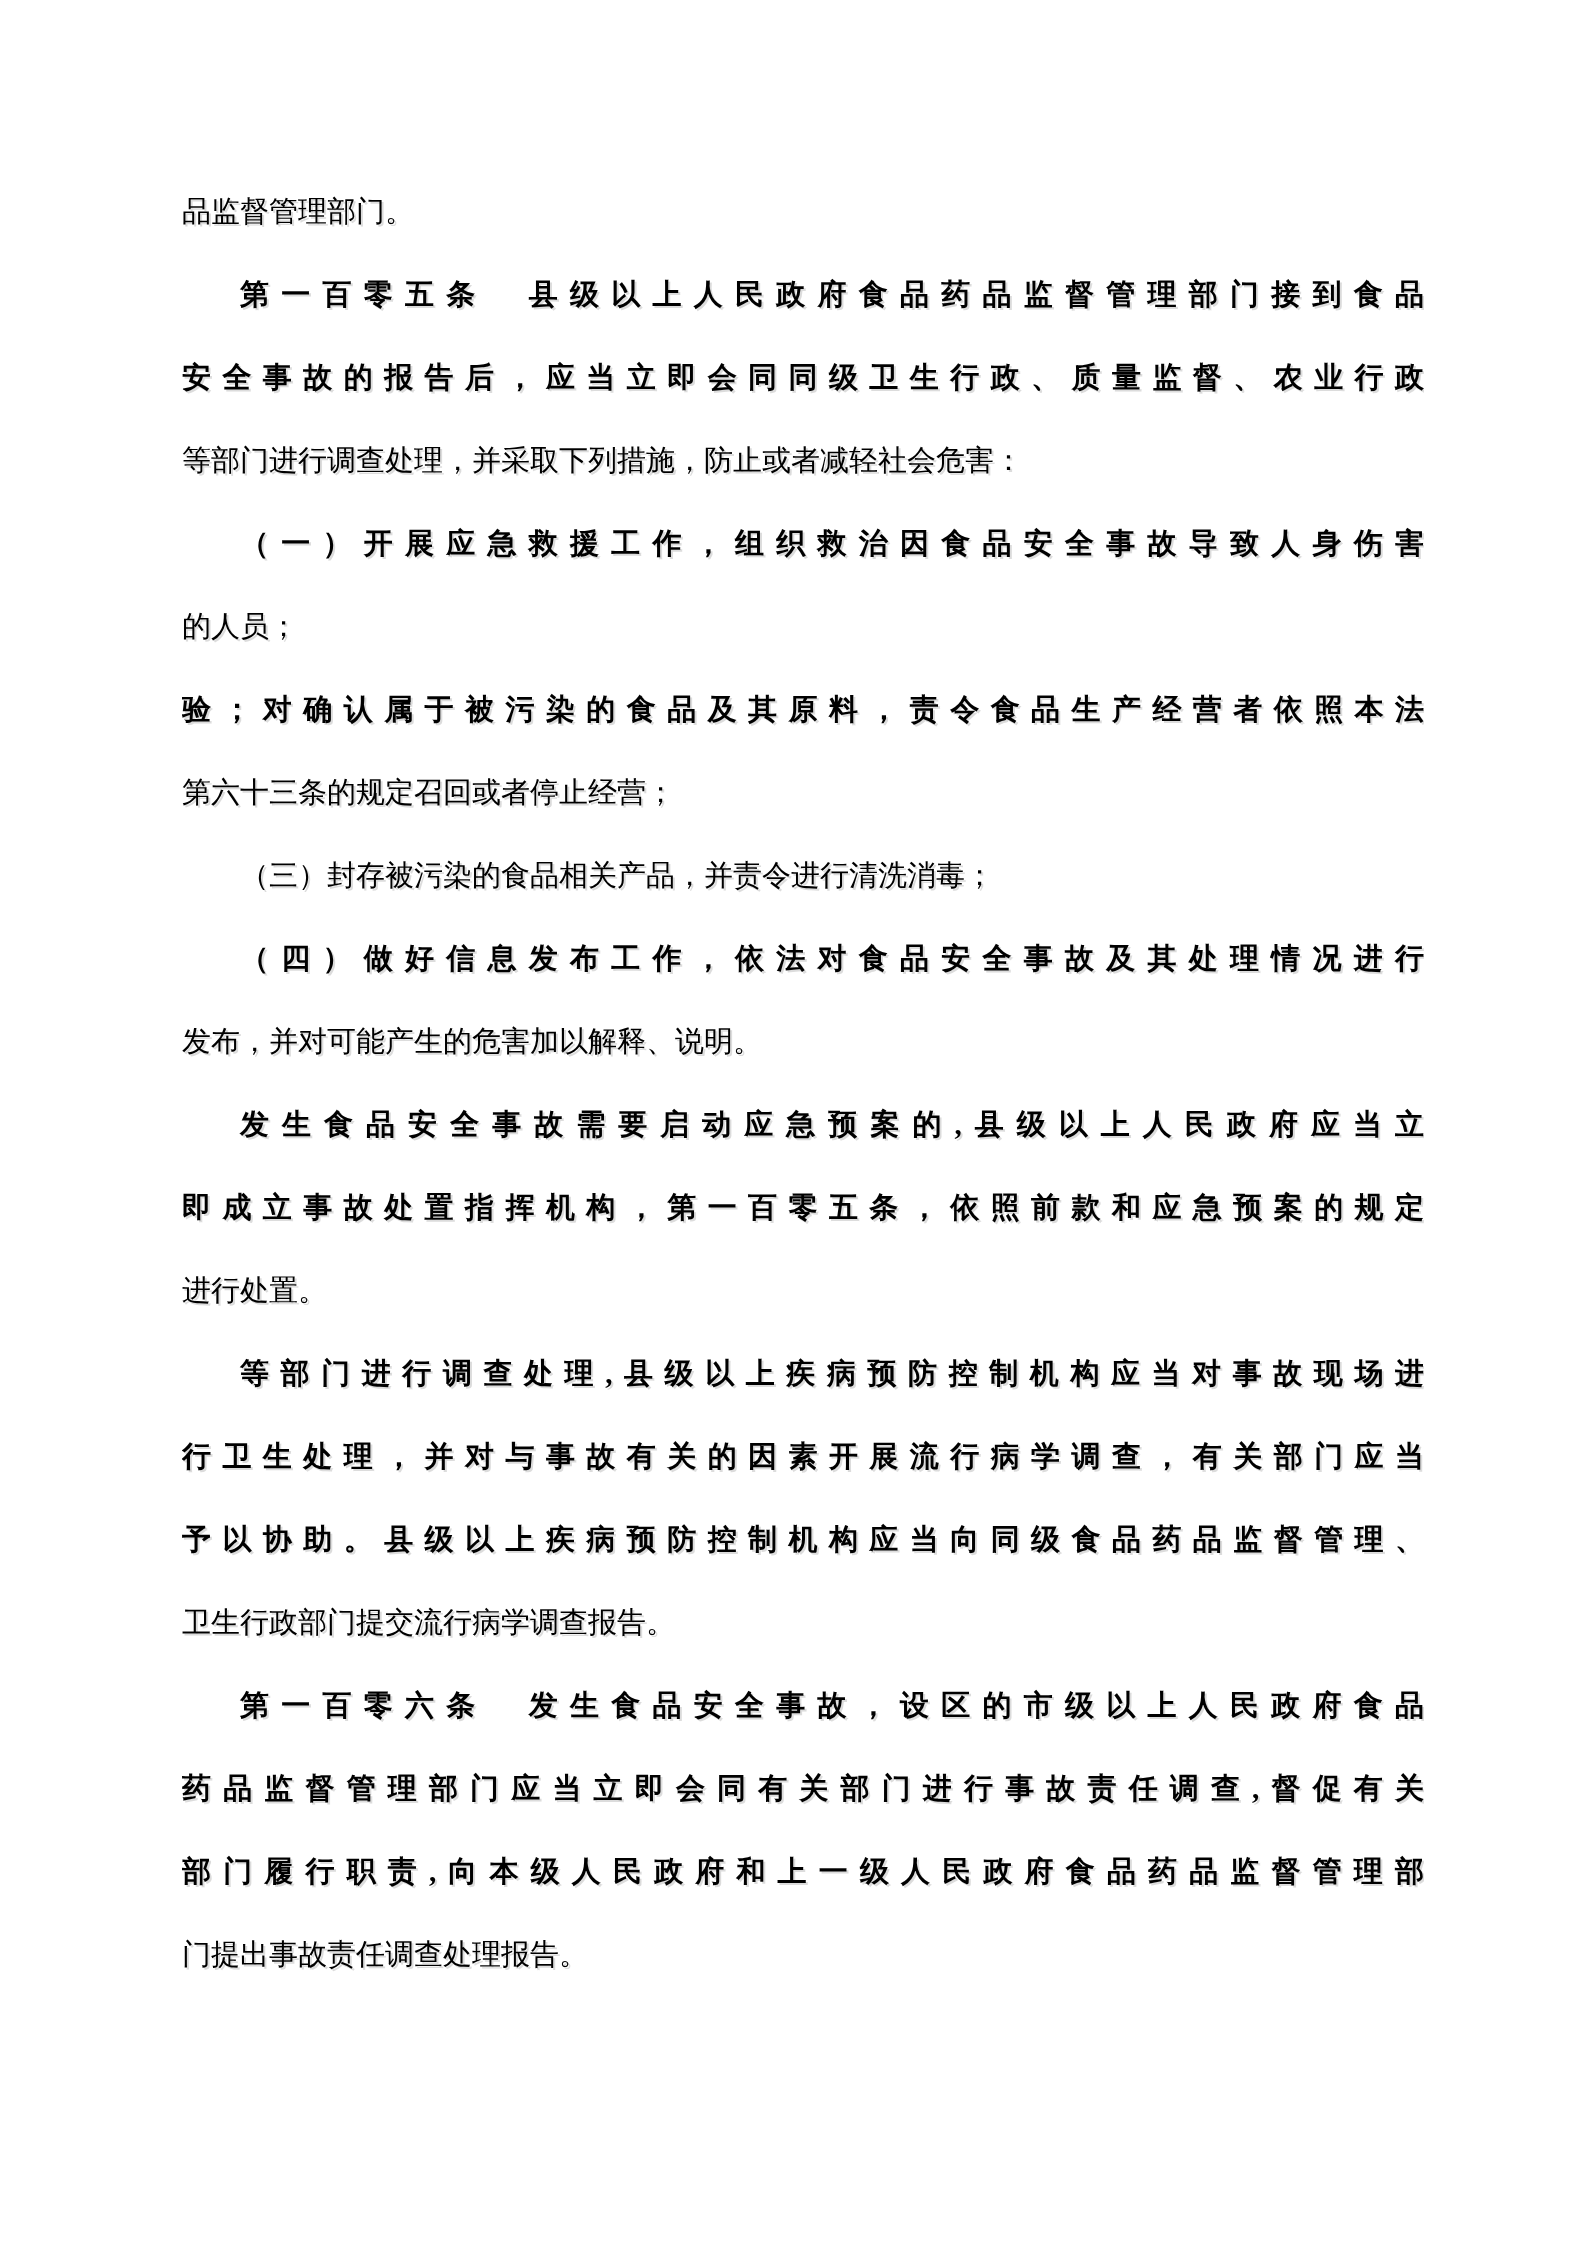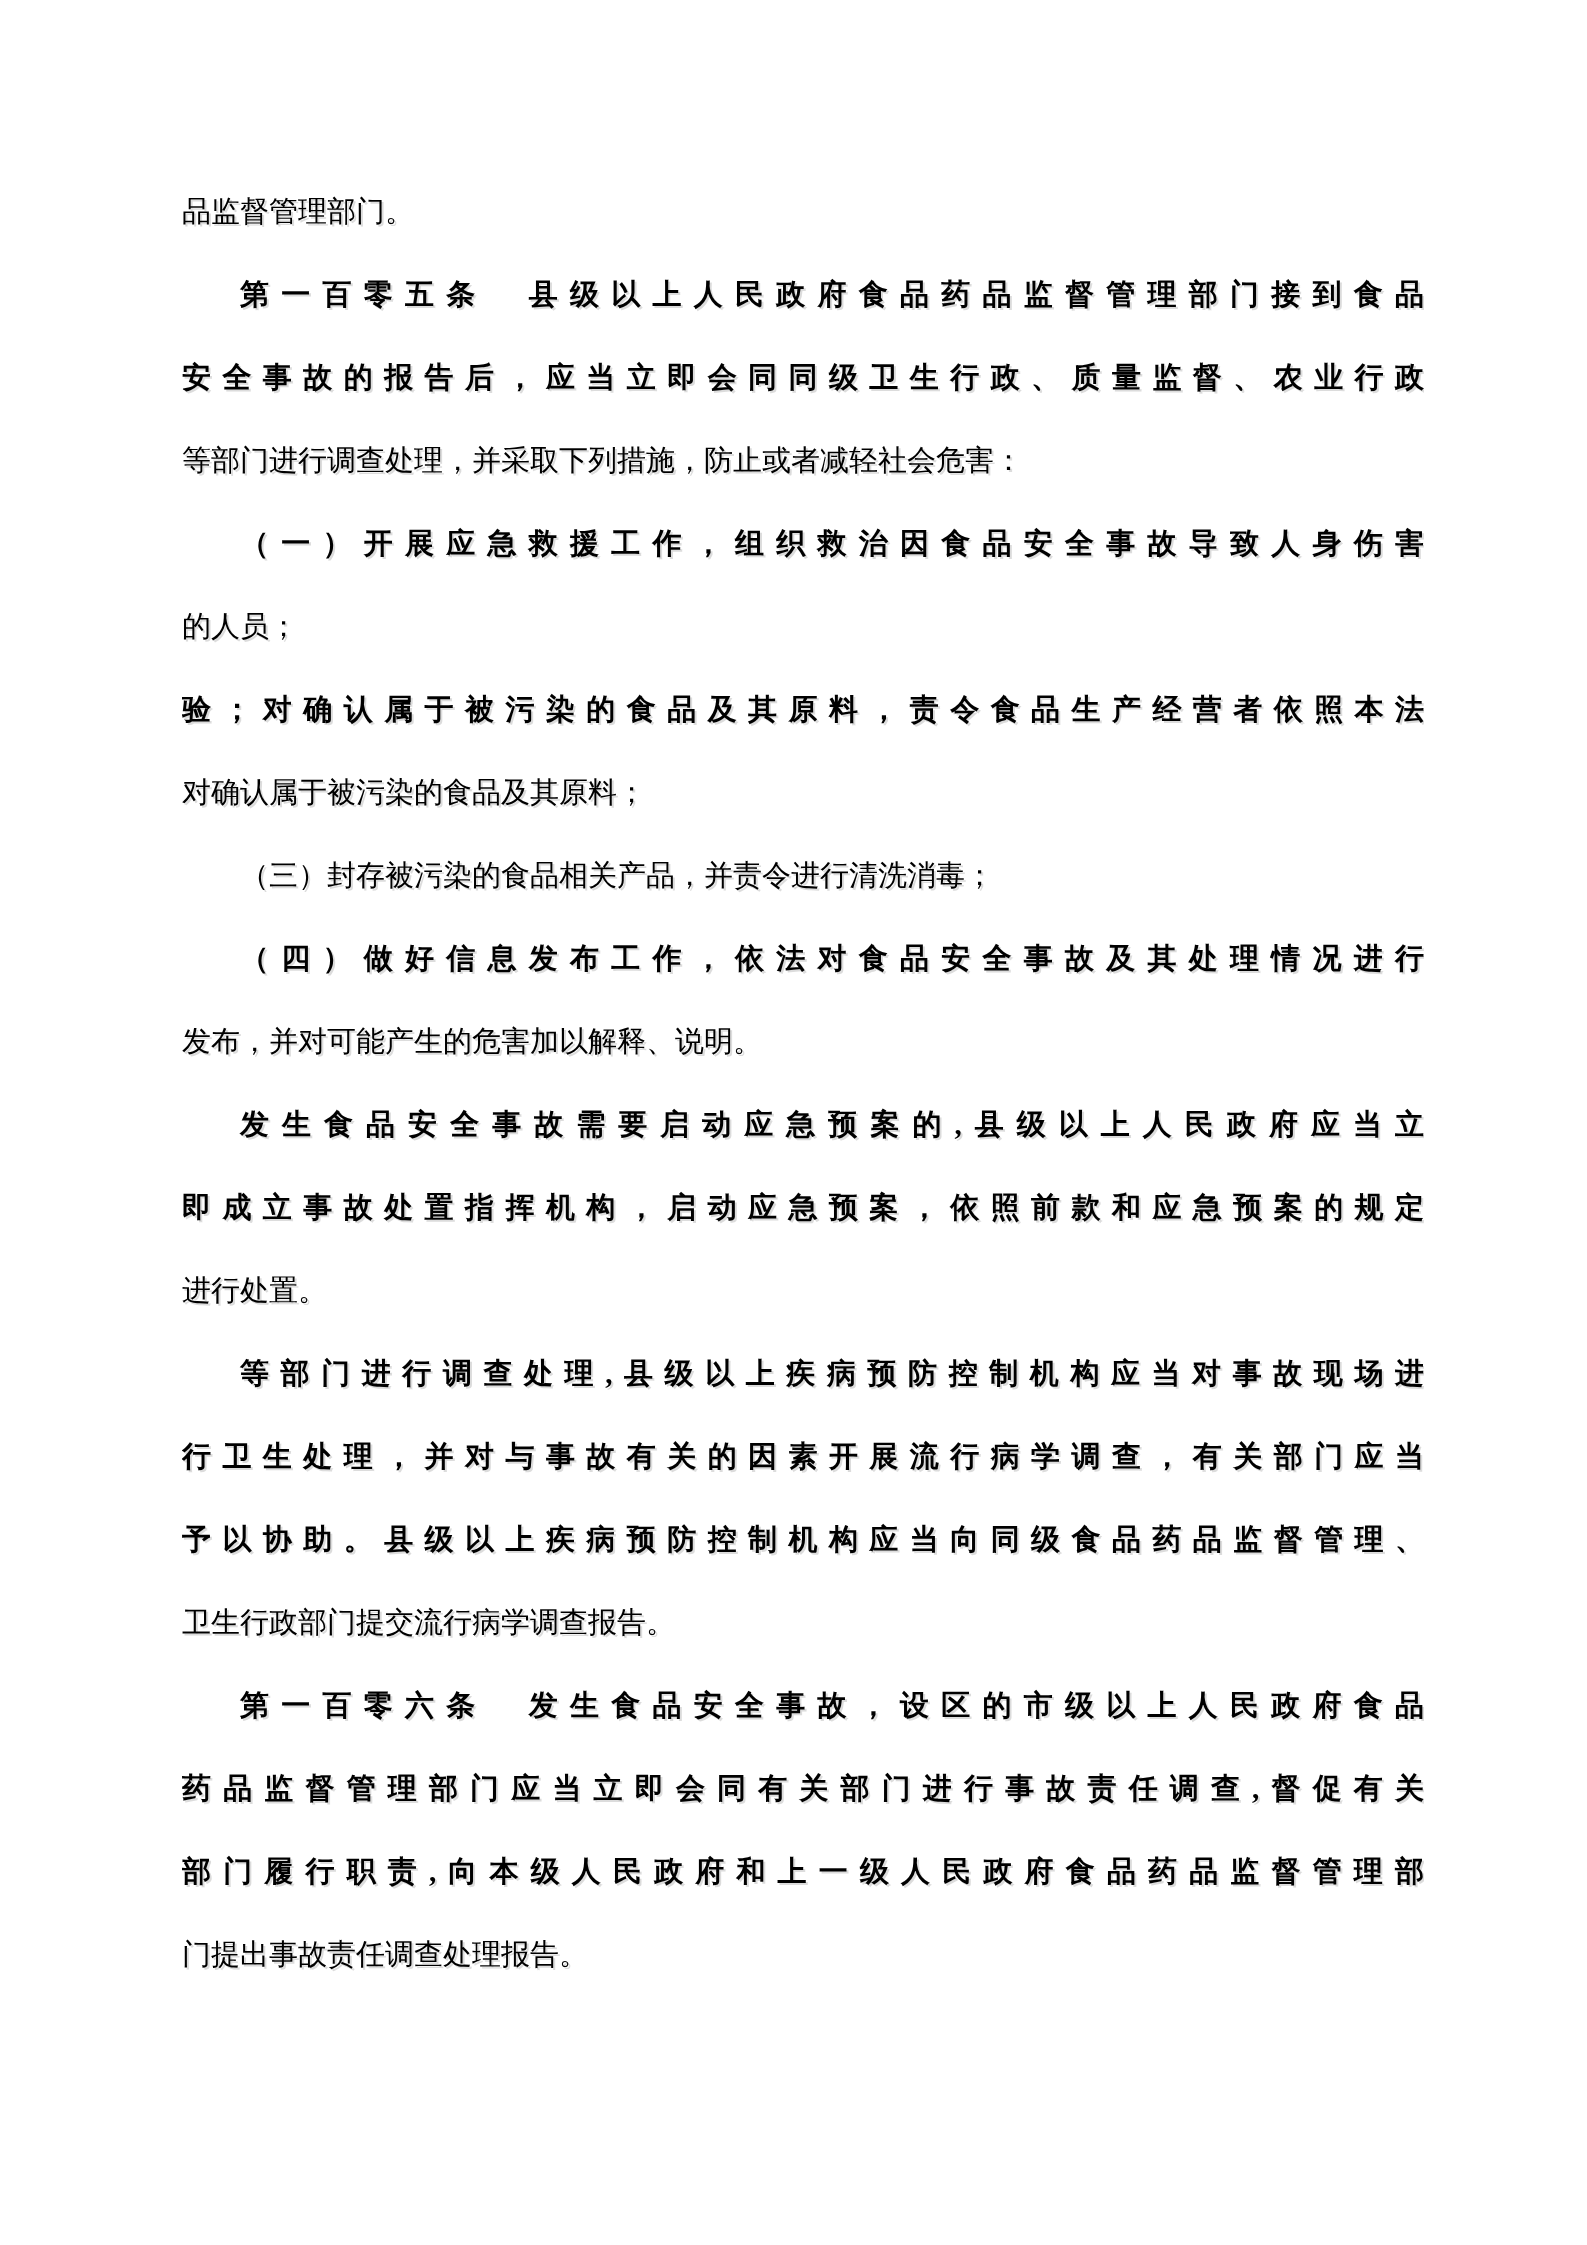--- a/index.html
+++ b/index.html
@@ -47,26 +47,26 @@
 
 <div class="page">
   <div class="textblock">
     <p class="line">品监督管理部门。</p>
     <p class="line indent justify">第一百零五条　县级以上人民政府食品药品监督管理部门接到食品</p>
     <p class="line justify">安全事故的报告后，应当立即会同同级卫生行政、质量监督、农业行政</p>
     <p class="line">等部门进行调查处理，并采取下列措施，防止或者减轻社会危害：</p>
     <p class="line indent justify">（一）开展应急救援工作，组织救治因食品安全事故导致人身伤害</p>
     <p class="line">的人员；</p>
     <p class="line justify">验；对确认属于被污染的食品及其原料，责令食品生产经营者依照本法</p>
-    <p class="line">对确认属于被污染的食品及其原料；</p>
+    <p class="line">第六十三条的规定召回或者停止经营；</p>
     <p class="line indent">（三）封存被污染的食品相关产品，并责令进行清洗消毒；</p>
     <p class="line indent justify">（四）做好信息发布工作，依法对食品安全事故及其处理情况进行</p>
     <p class="line">发布，并对可能产生的危害加以解释、说明。</p>
     <p class="line indent justify">发生食品安全事故需要启动应急预案的,县级以上人民政府应当立</p>
-    <p class="line justify">即成立事故处置指挥机构，启动应急预案，依照前款和应急预案的规定</p>
+    <p class="line justify">即成立事故处置指挥机构，第一百零五条，依照前款和应急预案的规定</p>
     <p class="line">进行处置。</p>
     <p class="line indent justify">等部门进行调查处理,县级以上疾病预防控制机构应当对事故现场进</p>
     <p class="line justify">行卫生处理，并对与事故有关的因素开展流行病学调查，有关部门应当</p>
     <p class="line justify">予以协助。县级以上疾病预防控制机构应当向同级食品药品监督管理、</p>
     <p class="line">卫生行政部门提交流行病学调查报告。</p>
     <p class="line indent justify">第一百零六条　发生食品安全事故，设区的市级以上人民政府食品</p>
     <p class="line justify">药品监督管理部门应当立即会同有关部门进行事故责任调查,督促有关</p>
     <p class="line justify">部门履行职责,向本级人民政府和上一级人民政府食品药品监督管理部</p>
     <p class="line">门提出事故责任调查处理报告。</p>
   </div>

